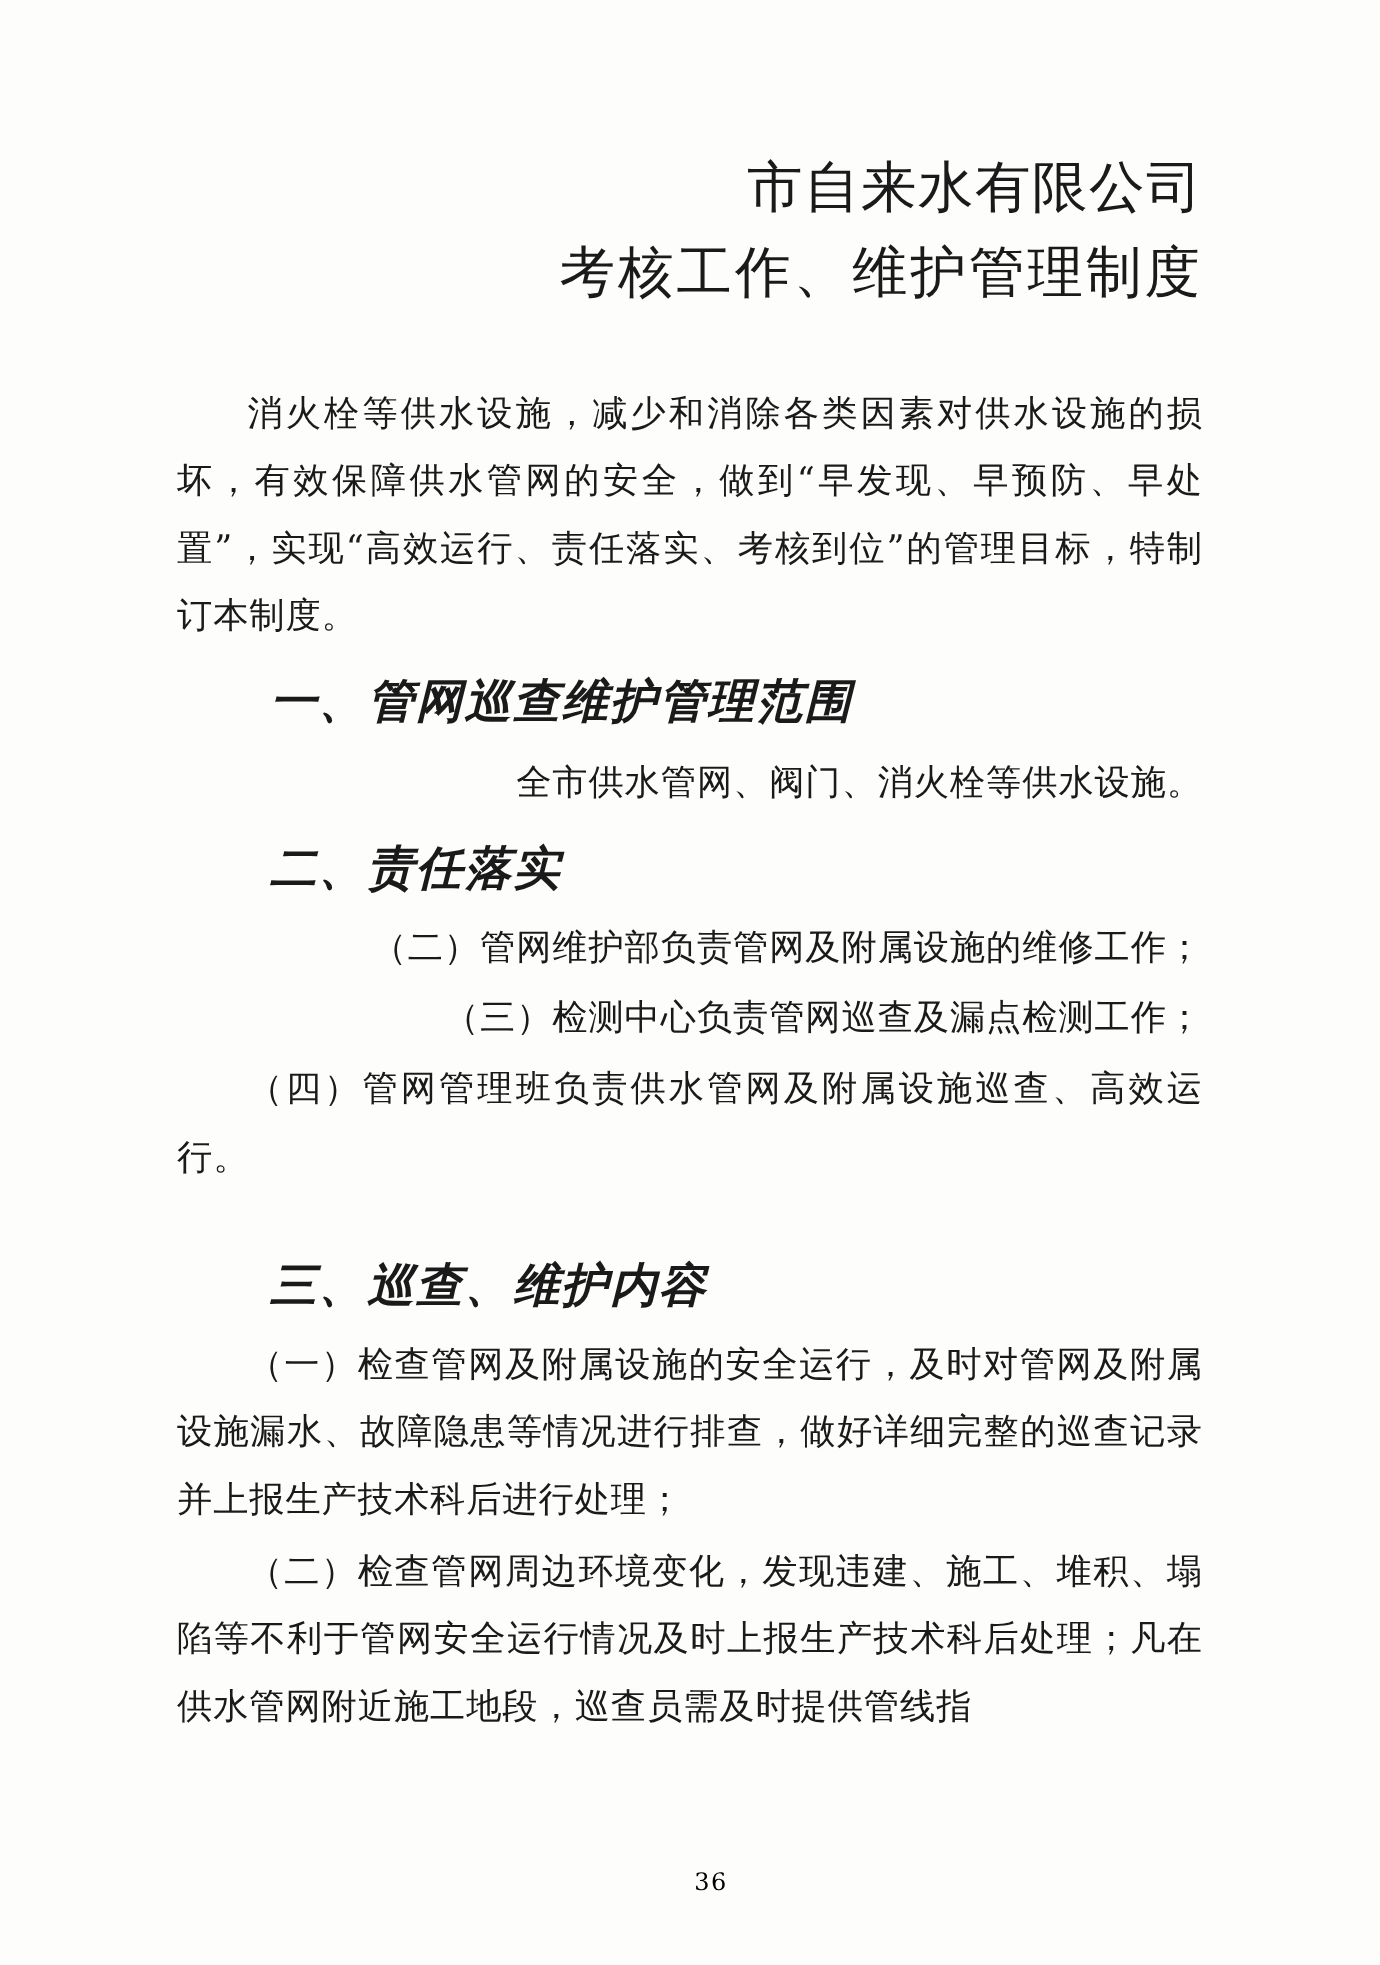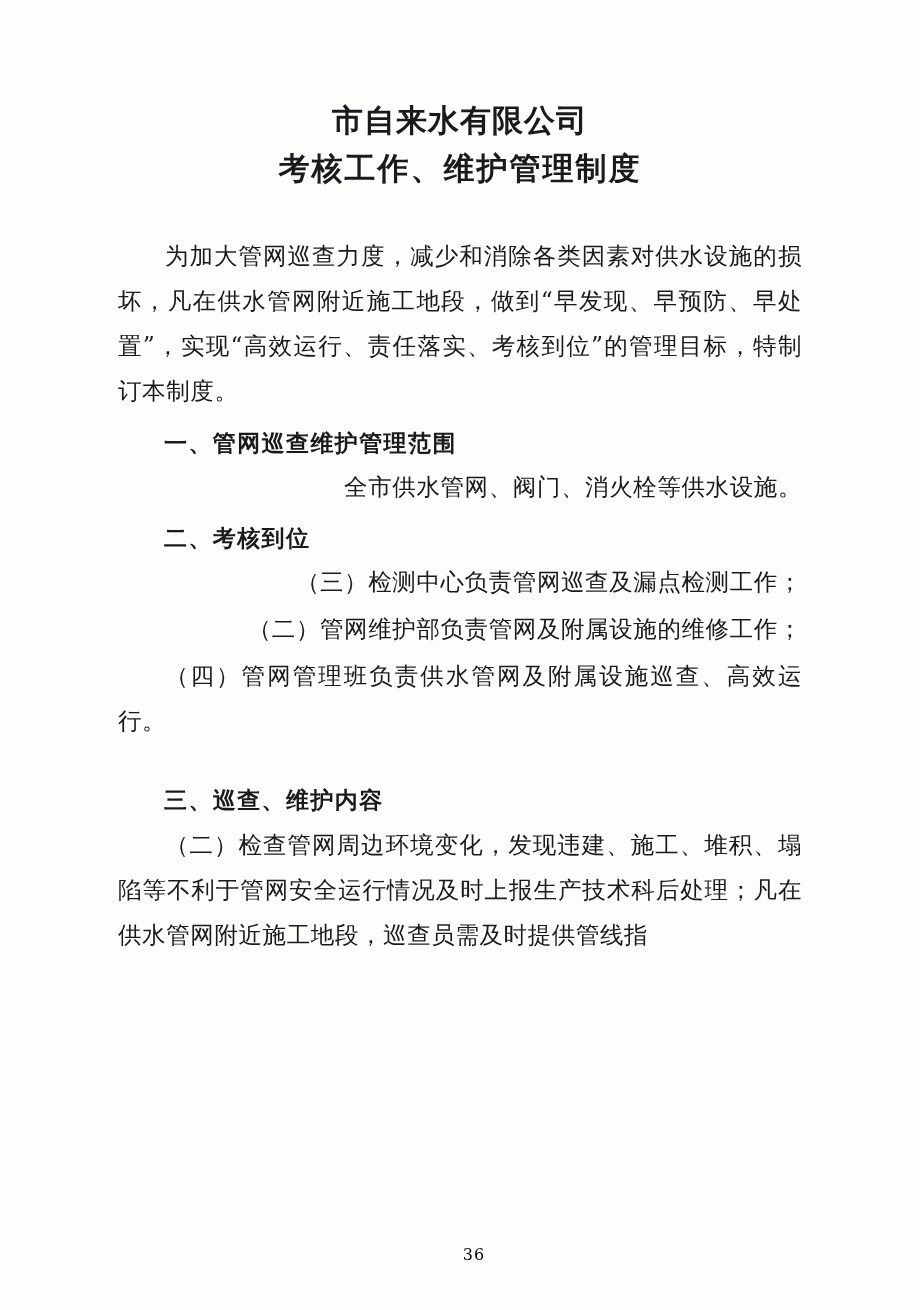--- a/index.html
+++ b/index.html
@@ -17,23 +17,23 @@
   }
   .page {
     position: relative;
     width: 920px;
     height: 1310px;
     background: #fdfdfc;
     box-sizing: border-box;
     padding: 96px 118px 40px 118px;
   }
   .doc-title {
-    text-align: center;
-    font-weight: bold;
-    font-size: 31px;
+    text-align: right;
+    font-weight: normal;
+    font-size: 37px;
     line-height: 1.55;
     letter-spacing: 1px;
     margin: 0;
   }
   .doc-title .line2 {
     display: block;
     letter-spacing: 2px;
   }
   .body-block {
     margin-top: 42px;
@@ -45,25 +45,26 @@
     text-align: justify;
     text-justify: inter-ideograph;
     text-indent: 2em;
     letter-spacing: 0.6px;
   }
   p.para.nojust {
     text-align: right;
   }
   h2.heading {
     margin: 6px 0 0 0;
-    font-size: 23px;
+    font-size: 31px;
     font-weight: bold;
     line-height: 1.92;
     text-indent: 2em;
     letter-spacing: 1.4px;
+    font-style: italic;
   }
   .gap {
     height: 26px;
   }
   .page-number {
     position: absolute;
     bottom: 46px;
     left: 14px;
     width: 100%;
     text-align: center;
@@ -78,32 +79,33 @@
 
 <div class="page">
 
   <h1 class="doc-title">
     <span>市自来水有限公司</span>
     <span class="line2">考核工作、维护管理制度</span>
   </h1>
 
   <div class="body-block">
 
-    <p class="para">为加大管网巡查力度，减少和消除各类因素对供水设施的损坏，凡在供水管网附近施工地段，做到“早发现、早预防、早处置”，实现“高效运行、责任落实、考核到位”的管理目标，特制订本制度。</p>
+    <p class="para">消火栓等供水设施，减少和消除各类因素对供水设施的损坏，有效保障供水管网的安全，做到“早发现、早预防、早处置”，实现“高效运行、责任落实、考核到位”的管理目标，特制订本制度。</p>
 
     <h2 class="heading">一、管网巡查维护管理范围</h2>
     <p class="para nojust">全市供水管网、阀门、消火栓等供水设施。</p>
 
-    <h2 class="heading">二、考核到位</h2>
+    <h2 class="heading">二、责任落实</h2>
+    <p class="para nojust">（二）管网维护部负责管网及附属设施的维修工作；</p>
     <p class="para nojust">（三）检测中心负责管网巡查及漏点检测工作；</p>
-    <p class="para nojust">（二）管网维护部负责管网及附属设施的维修工作；</p>
     <p class="para">（四）管网管理班负责供水管网及附属设施巡查、高效运行。</p>
 
     <div class="gap"></div>
 
     <h2 class="heading">三、巡查、维护内容</h2>
+    <p class="para">（一）检查管网及附属设施的安全运行，及时对管网及附属设施漏水、故障隐患等情况进行排查，做好详细完整的巡查记录并上报生产技术科后进行处理；</p>
     <p class="para">（二）检查管网周边环境变化，发现违建、施工、堆积、塌陷等不利于管网安全运行情况及时上报生产技术科后处理；凡在供水管网附近施工地段，巡查员需及时提供管线指</p>
 
   </div>
 
   <div class="page-number">36</div>
 
 </div>
 
 </body></html>

